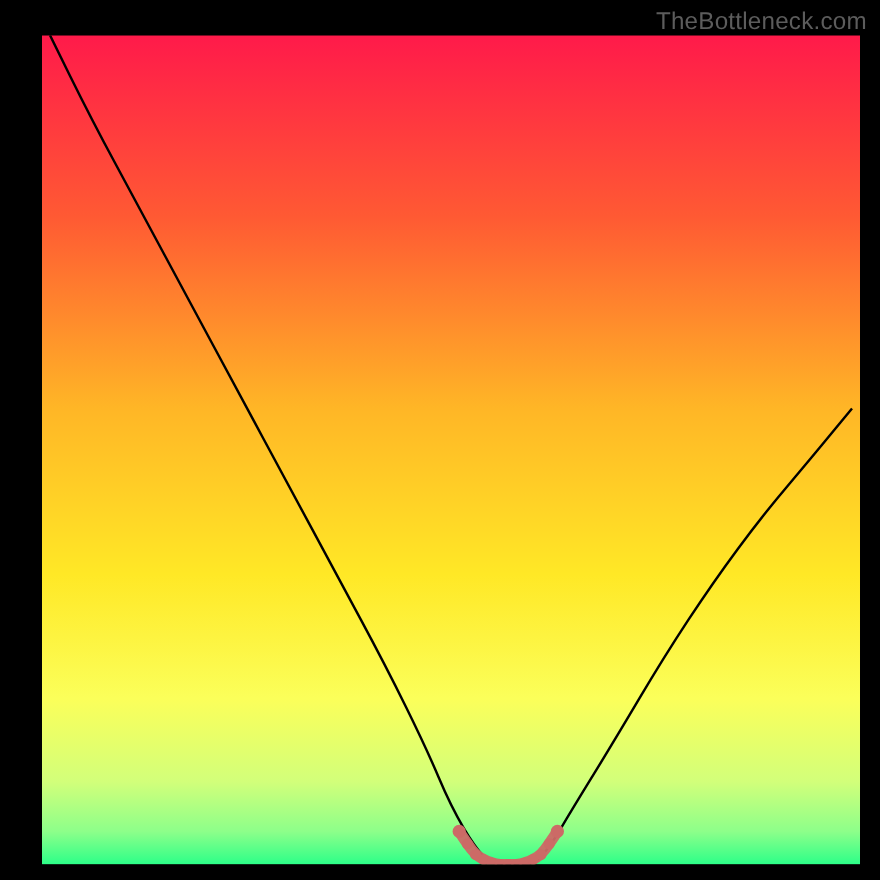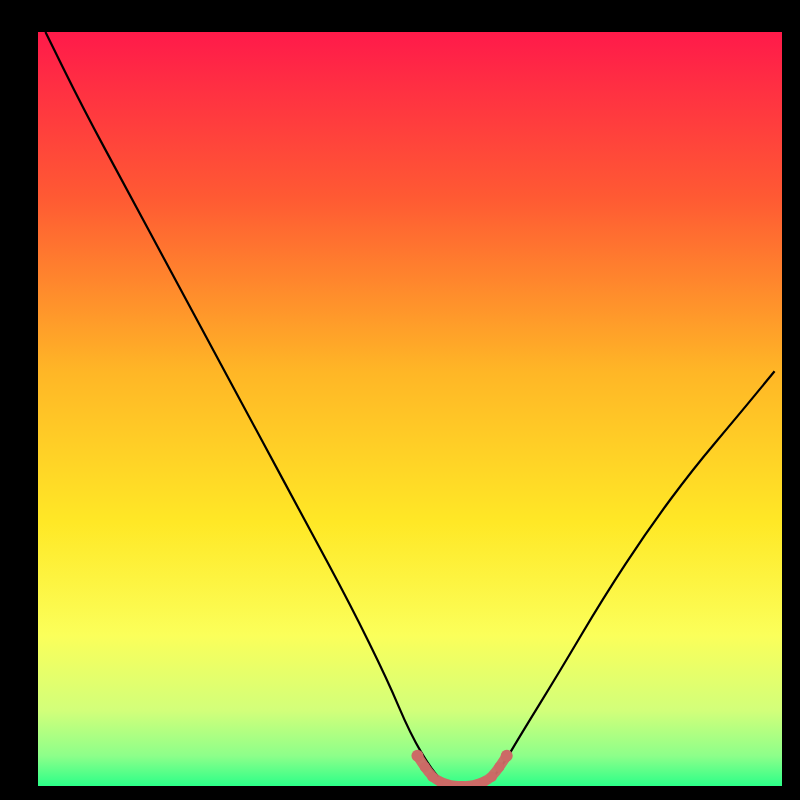--- a/index.html
+++ b/index.html
@@ -44,20 +44,21 @@
     height: 754px;
     z-index: 5;
   }
   .plot svg { display: block; }
 </style>
 </head>
 <body>
 
 <div class="frame">
 
+  <div class="watermark">TheBottleneck.com</div>
 
   <div class="border-top"></div>
   <div class="border-bottom"></div>
   <div class="border-left"></div>
   <div class="border-right"></div>
 
   <div class="plot">
     <svg id="chart-svg" viewBox="0 0 744 754" width="744" height="754">
       <defs>
         <linearGradient id="bg-grad" x1="0" y1="0" x2="0" y2="1">

